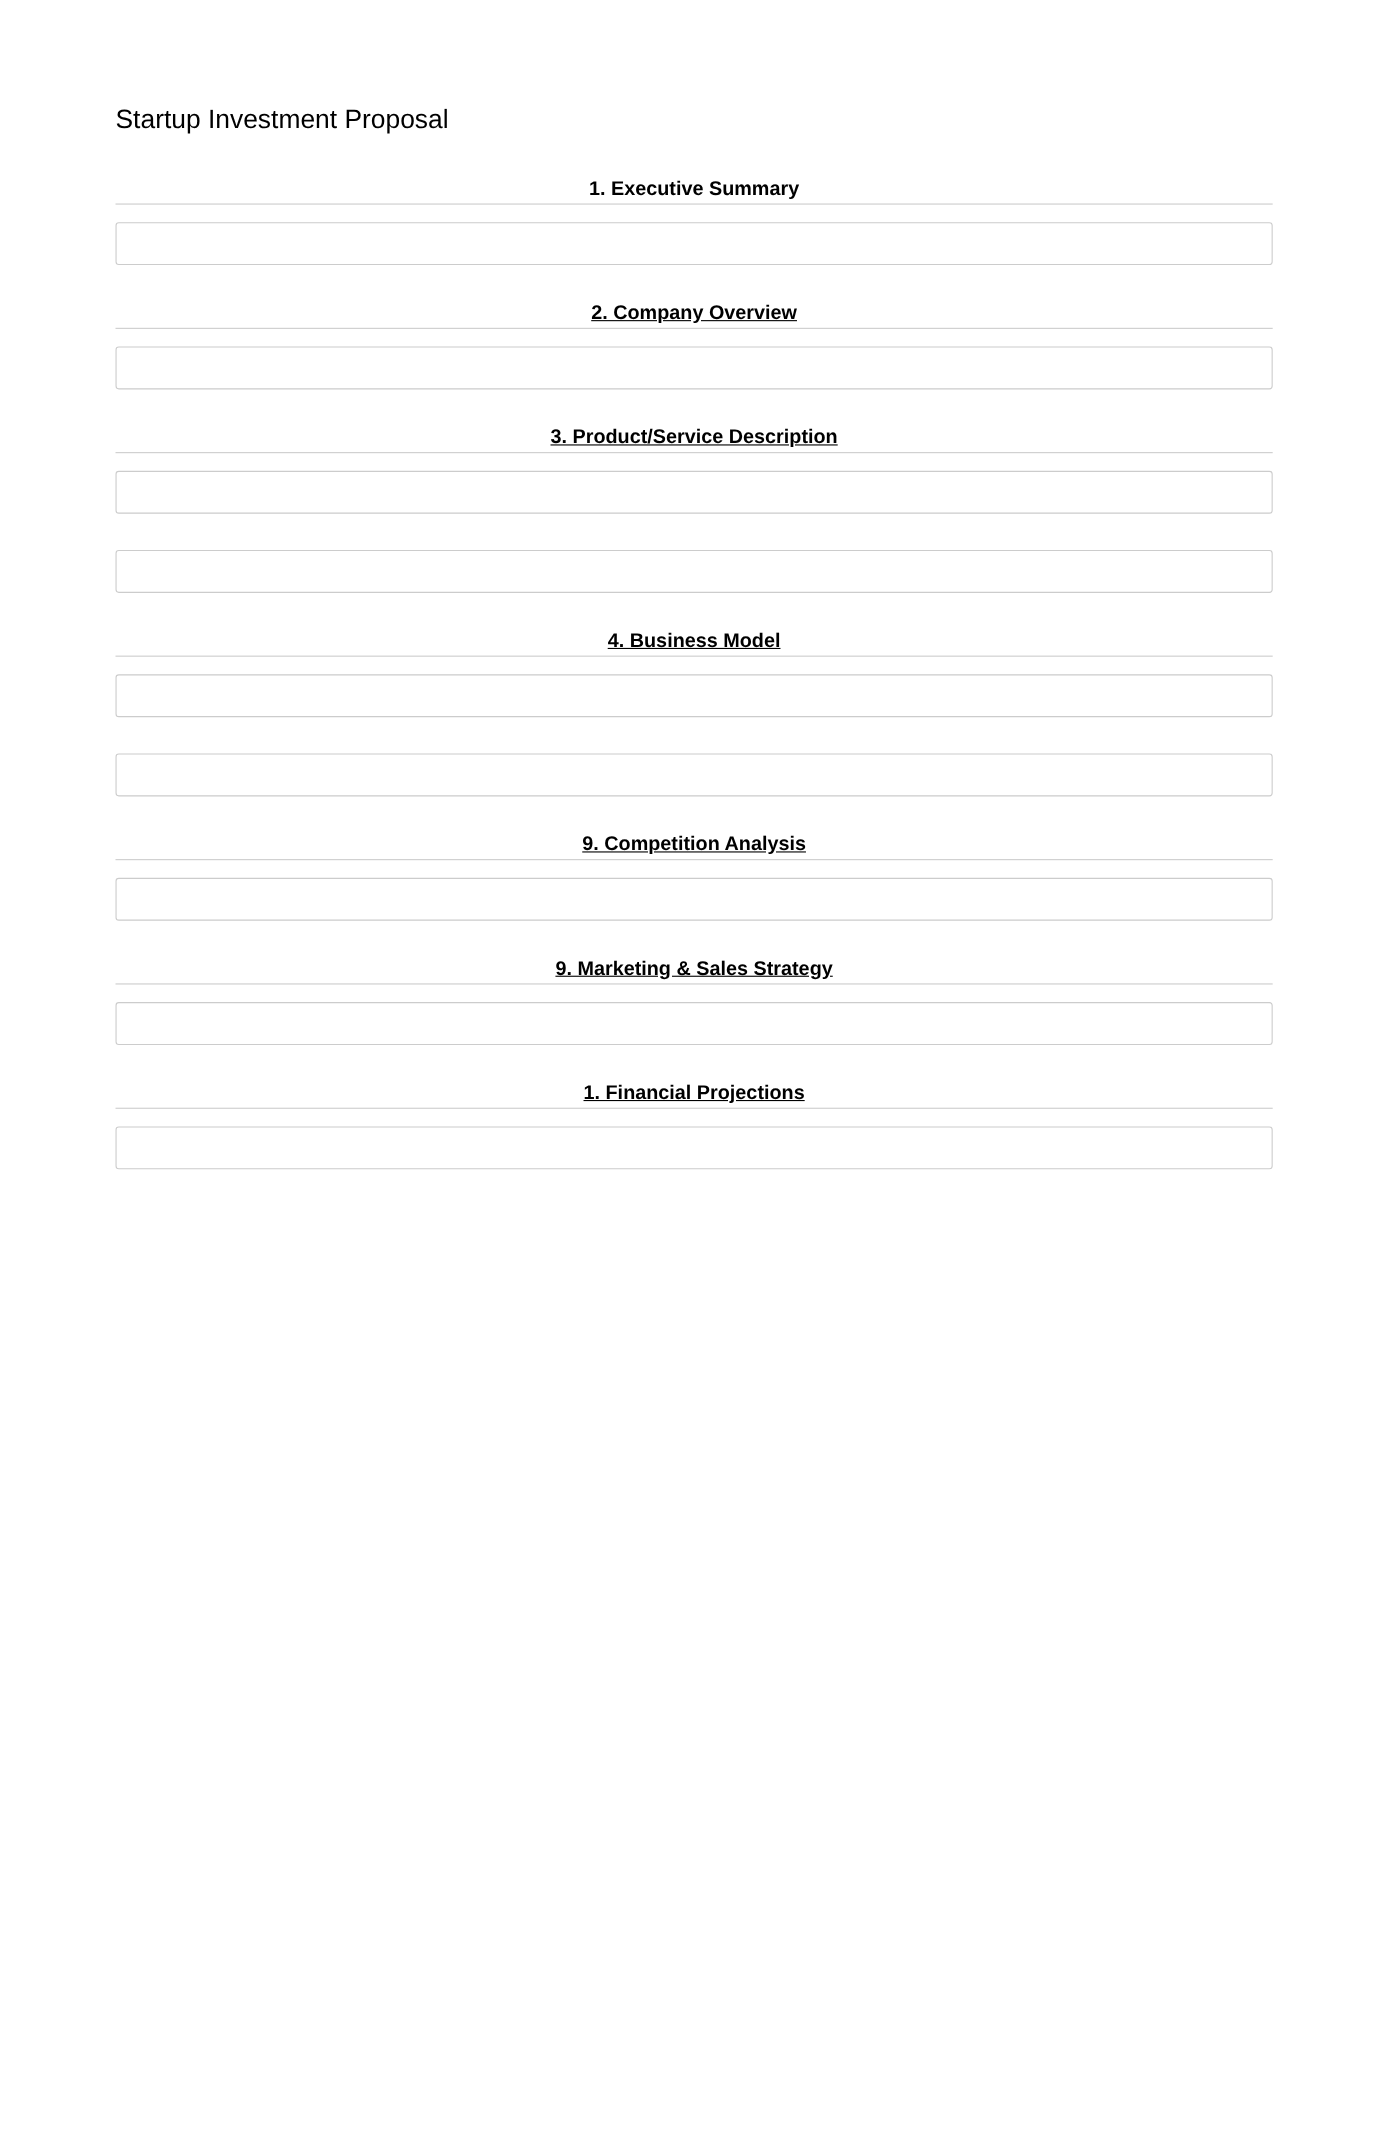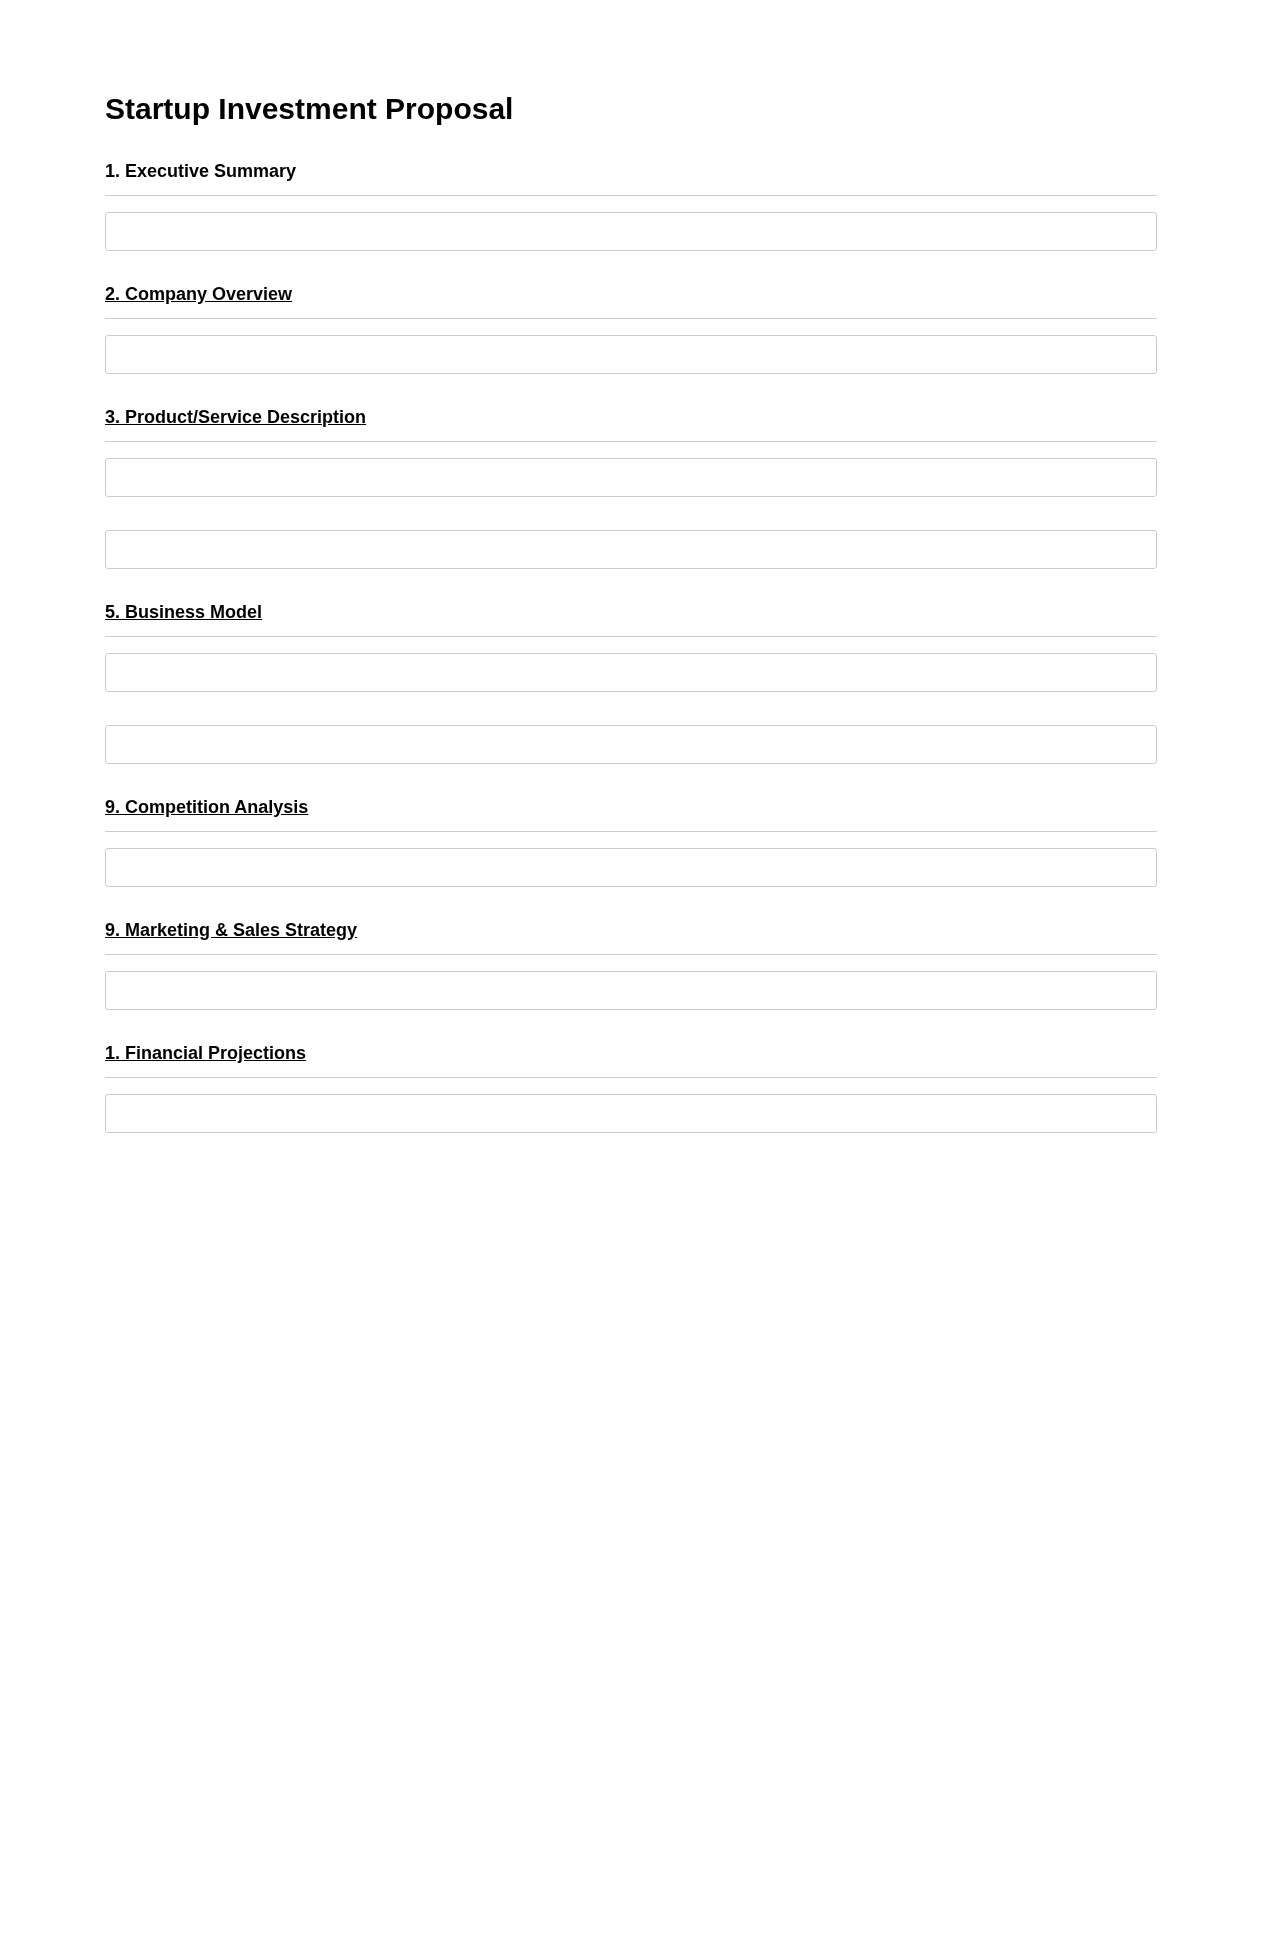--- a/index.html
+++ b/index.html
@@ -11,34 +11,35 @@
     position: relative;
   }
   .page {
     position: absolute;
     left: 105px;
     top: 91px;
     width: 1052px;
   }
   .title {
     margin: 0;
-    font-size: 30px;
+    font-size: 24px;
     line-height: 35px;
-    font-weight: bold;
+    font-weight: normal;
     height: 35px;
   }
   .section { margin-top: 35px; }
   .section + .section { margin-top: 33px; text-decoration: underline; }
   .section-heading {
     margin: 0;
     font-size: 18px;
     line-height: 21px;
     font-weight: bold;
-    padding-bottom: 13px;
+    padding-bottom: 3px;
     border-bottom: 1px solid #cccccc;
+    text-align: center;
   }
   .section-field {
     display: block;
     box-sizing: border-box;
     width: 1052px;
     height: 39px;
     margin-top: 16px;
     border: 1px solid #cccccc;
     border-radius: 3px;
     background: #ffffff;
@@ -68,21 +69,21 @@
   <div class="section">
     <h2 class="section-heading">3. Product/Service Description</h2>
     <input class="section-field" type="text" placeholder="" style="">
   </div>
 
   <div class="section">
     <input class="section-field" type="text" placeholder="" style="">
   </div>
 
   <div class="section">
-    <h2 class="section-heading">5. Business Model</h2>
+    <h2 class="section-heading">4. Business Model</h2>
     <input class="section-field" type="text" placeholder="" style="">
   </div>
 
   <div class="section">
     <input class="section-field" type="text" placeholder="" style="">
   </div>
 
   <div class="section">
     <h2 class="section-heading">9. Competition Analysis</h2>
     <input class="section-field" type="text" placeholder="" style="">

